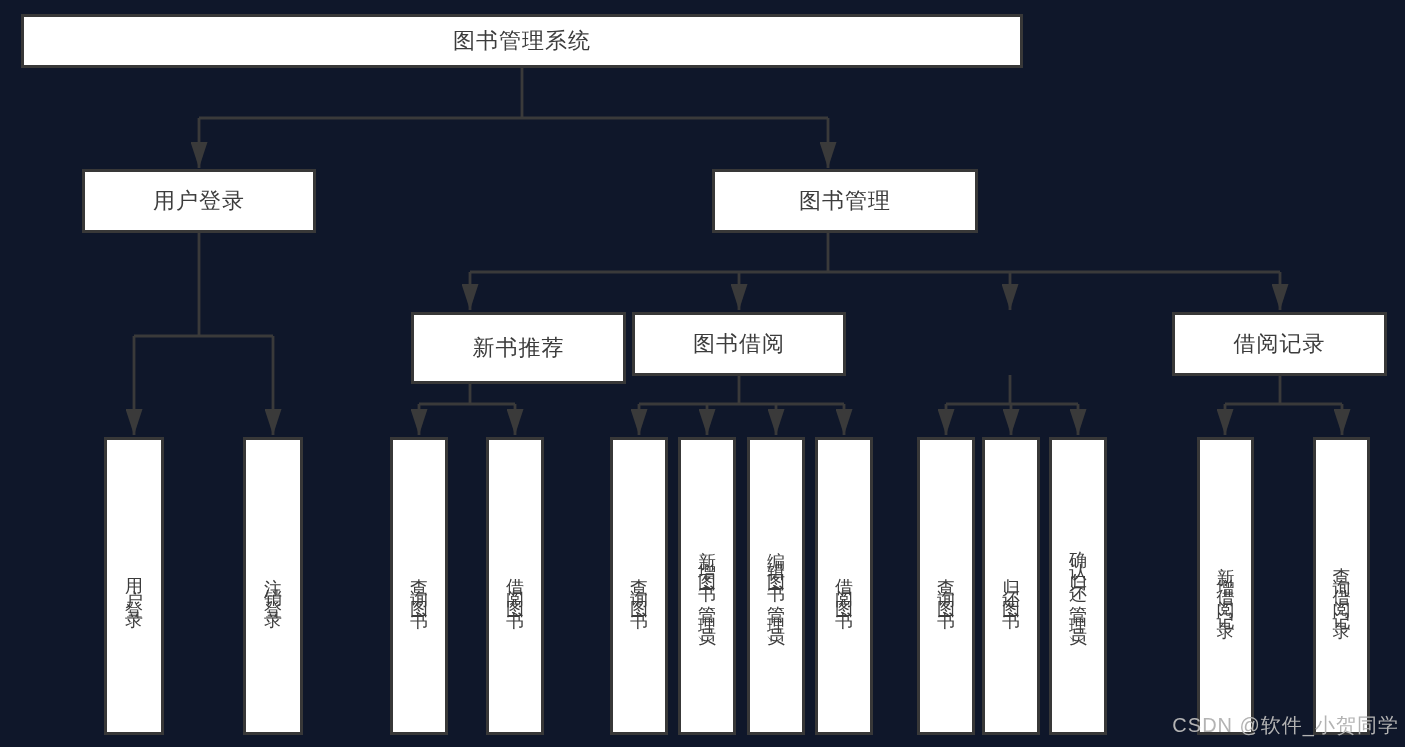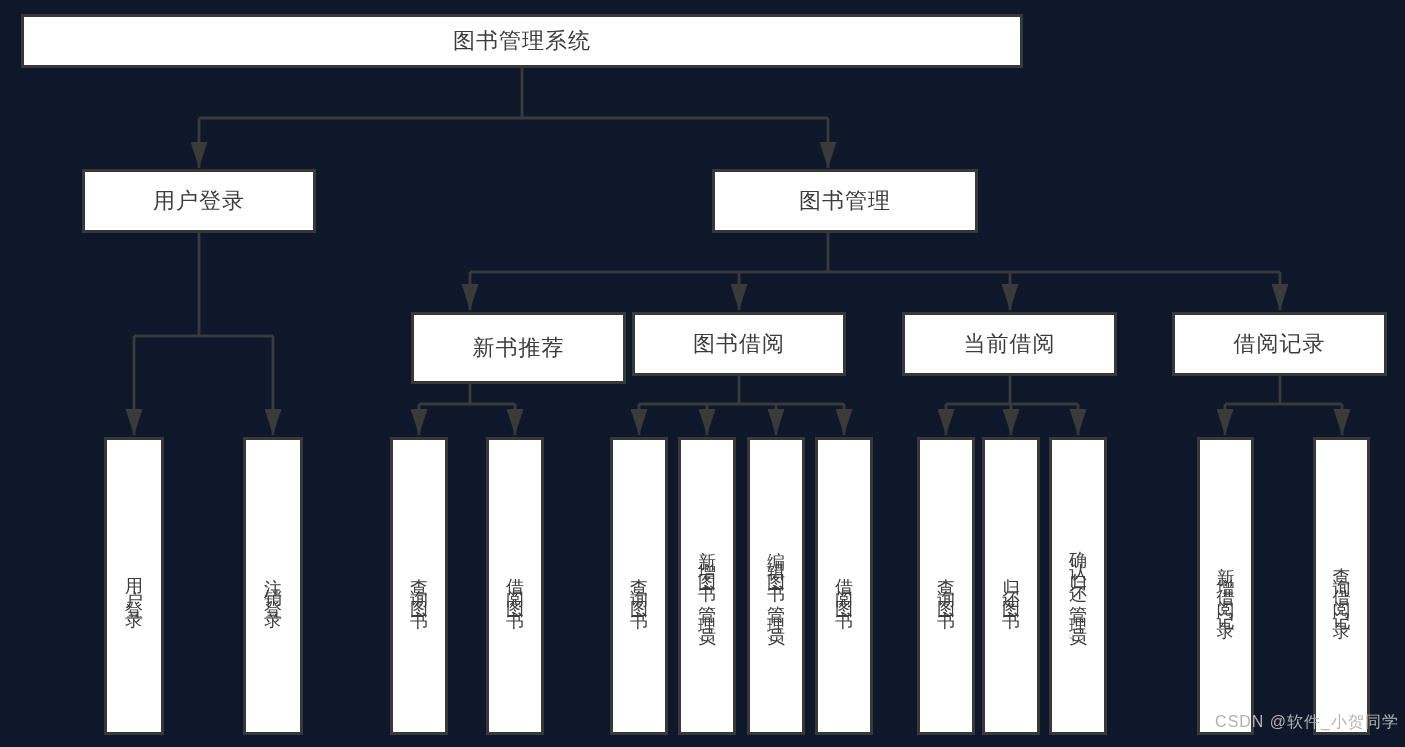--- a/index.html
+++ b/index.html
@@ -45,21 +45,21 @@
     line-height: 1;
     white-space: nowrap;
     top: 437px;
     height: 298px;
   }
   .watermark {
     position: absolute;
     right: 6px;
     top: 712px;
     z-index: 3;
-    font-size: 16px;
+    font-size: 20px;
     color: #b3b3b3;
     letter-spacing: 1px;
     white-space: nowrap;
   }
 </style>
 </head>
 <body>
 
 <div id="canvas">
 
@@ -113,21 +113,20 @@
     </g>
   </svg>
 
   <div class="node hnode" style="left:21px; top:14px; width:1002px; height:54px;">图书管理系统</div>
 
   <div class="node hnode" style="left:82px; top:169px; width:234px; height:64px;">用户登录</div>
   <div class="node hnode" style="left:712px; top:169px; width:266px; height:64px;">图书管理</div>
 
   <div class="node hnode" style="left:363px; top:312px; width:215px; height:72px;margin-left:48px;">新书推荐</div>
   <div class="node hnode" style="left:632px; top:312px; width:214px; height:64px;text-align:center;">图书借阅</div>
-  <div class="node hnode" style="left:902px; top:312px; width:215px; height:64px;">当前借阅</div>
   <div class="node hnode" style="left:1172px; top:312px; width:215px; height:64px;">借阅记录</div>
 
   <div class="node vnode" style="left:104px; width:60px;">用户登录</div>
   <div class="node vnode" style="left:243px; width:60px;">注销登录</div>
 
   <div class="node vnode" style="left:390px; width:58px;">查询图书</div>
   <div class="node vnode" style="left:486px; width:58px;">借阅图书</div>
 
   <div class="node vnode" style="left:610px; width:58px;">查询图书</div>
   <div class="node vnode" style="left:678px; width:58px;">新增图书（管理员）</div>

